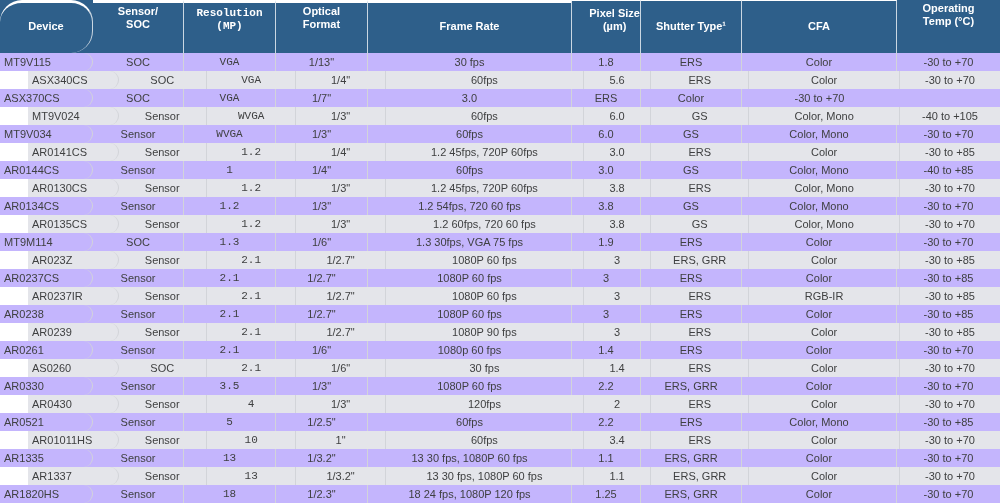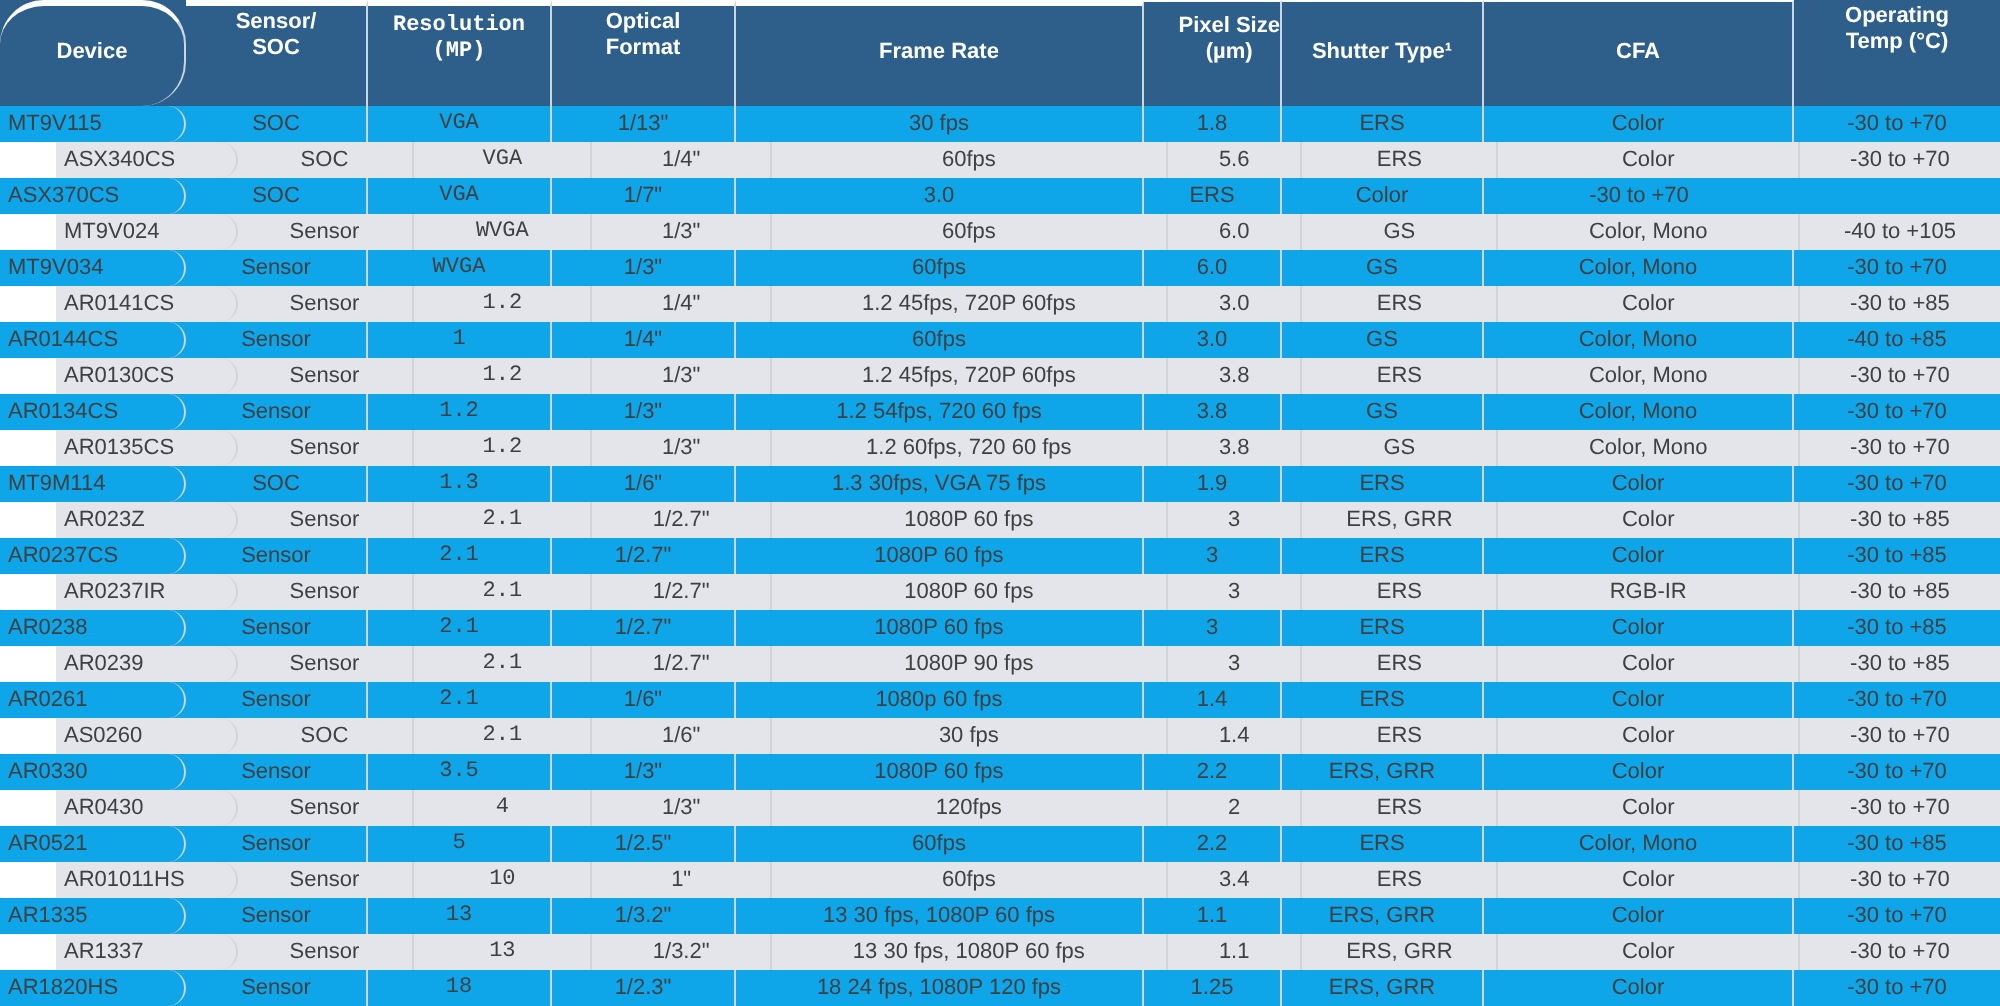--- a/index.html
+++ b/index.html
@@ -38,21 +38,21 @@
     border-right: 1px solid rgba(255,255,255,0.75);
   }
   .th:last-child { border-right: none; }
   .th .lbl { white-space: pre-line; }
   
   .th:nth-child(-n+5) { border-top: 3px solid #ffffff; }
   .th:nth-child(6), .th:nth-child(7), .th:nth-child(8) { border-top: 1px solid #ffffff; }
   .th.v-center { justify-content: center; }
   .th.v-top    { justify-content: flex-start; padding-top: 2px; }
 
-  .tr.r { height: 18px; background: #0ea5e9; }
+  .tr.r { height: 18px; background: #c4b5fd; }
   .tr.r.alt { background: var(--row-alt-bg); margin-left: 28px; }
   .td {
     box-sizing: border-box;
     font-size: 11px; line-height: 18px;
     color: var(--body-text);
     text-align: center;
     border-right: 1px solid var(--grid-line);
     overflow: hidden; white-space: nowrap;
   }
   .td:last-child { border-right: none; }

